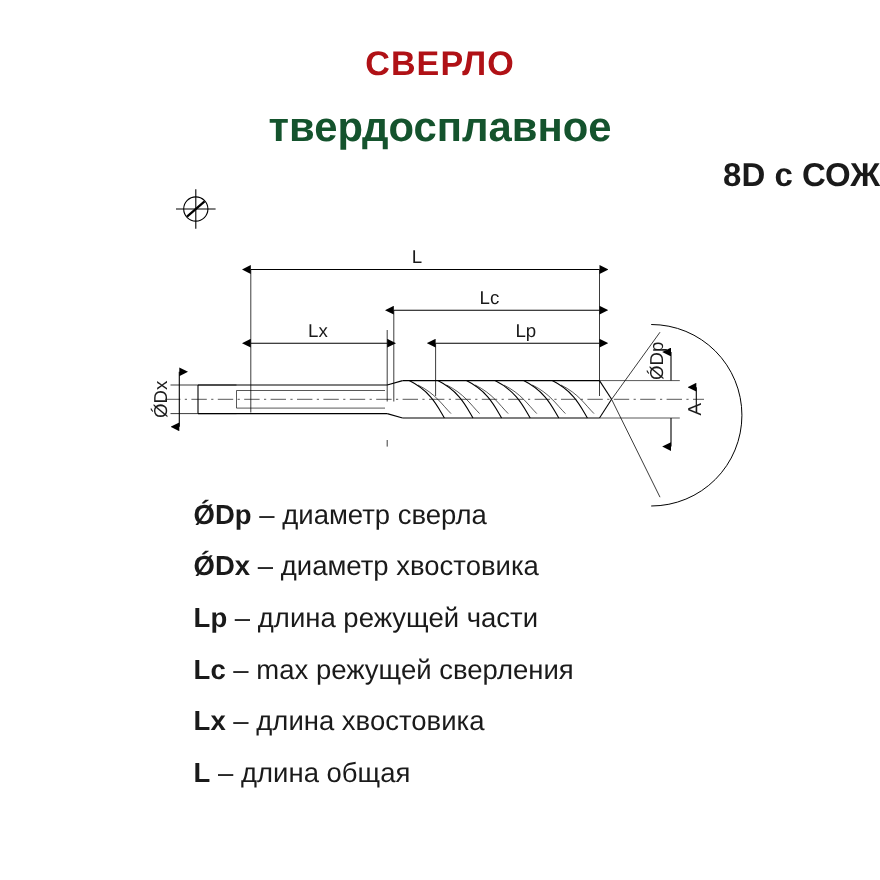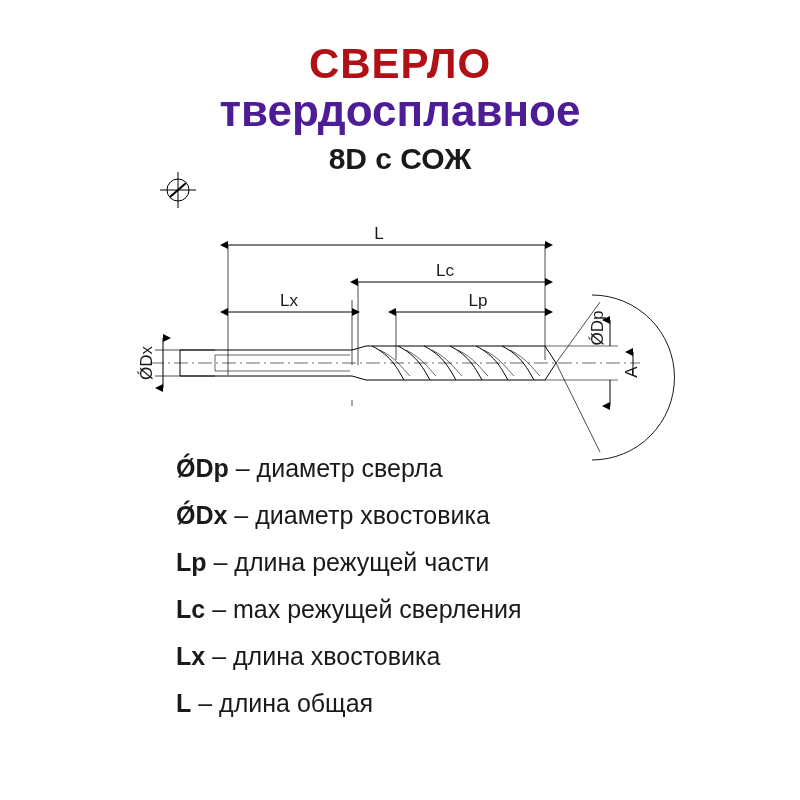--- a/index.html
+++ b/index.html
@@ -18,39 +18,40 @@
 
   
   .title-block {
     position: absolute;
     top: 42px;
     left: 0;
     width: 800px;
     text-align: center;
   }
   .title-main {
-    font-size: 42px;
+    font-size: 31px;
     font-weight: bold;
     color: #b01116;
     letter-spacing: 1px;
     line-height: 1.05;
   }
   .title-sub {
-    font-size: 44px;
-    font-weight: bold;
-    color: #4c1d95;
+    font-size: 38px;
+    font-weight: bold;
+    color: #14532d;
     line-height: 1.15;
-    margin-top: 0;
+    margin-top: 20px;
   }
   .title-sub2 {
     font-size: 30px;
     font-weight: bold;
     color: #1a1a1a;
     line-height: 1.2;
     margin-top: 4px;
+    text-align: right;
   }
 
   
   .drawing {
     position: absolute;
     top: 160px;
     left: 0;
     width: 800px;
     height: 320px;
   }

